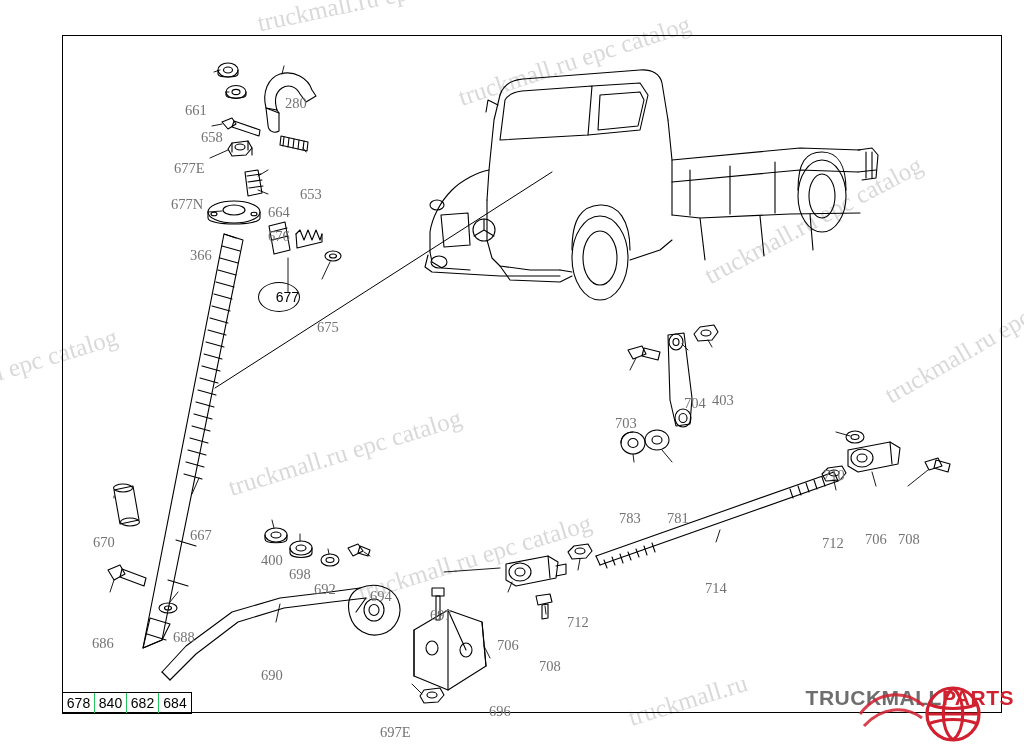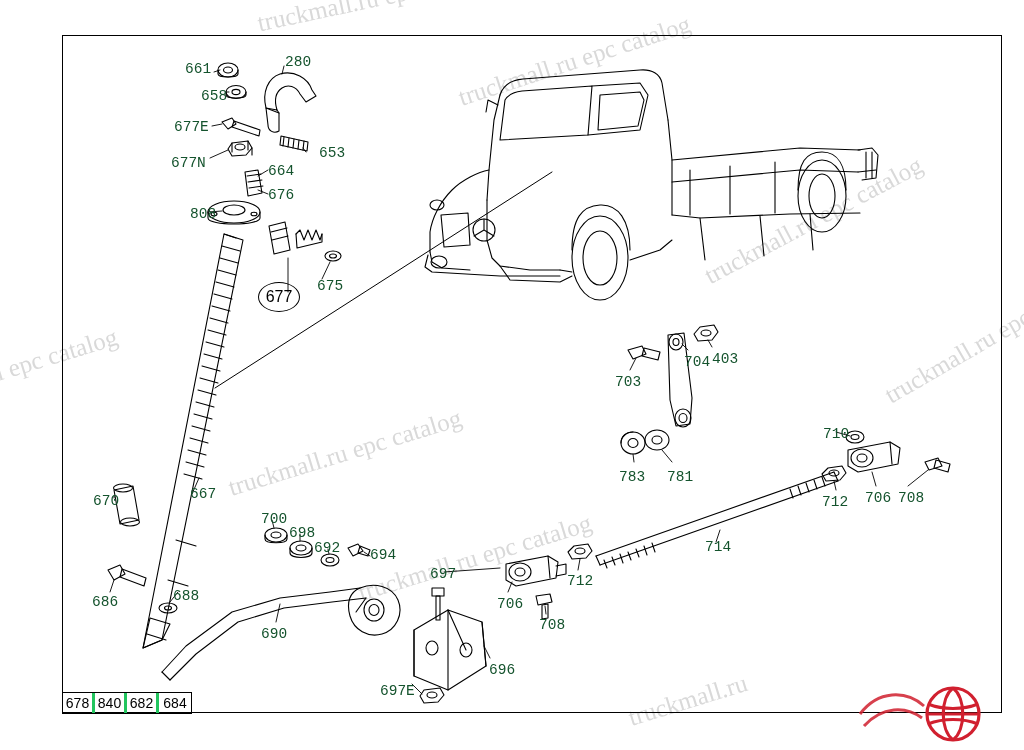--- a/index.html
+++ b/index.html
@@ -32,51 +32,52 @@
     font-size: 25px;
     font-family: "Liberation Serif", serif;
     white-space: nowrap;
     transform-origin: left top;
     pointer-events: none;
     user-select: none;
   }
   .label {
     position: absolute;
     font-size: 14.5px;
-    font-family: Liberation Mono, monospace;
-    color: #14532d;
+    font-family: Liberation Serif, serif;
+    color: #737373;
     white-space: nowrap;
     line-height: 1;
+    margin-top: 41px;
   }
   .pnbox {
     position: absolute;
     left: 62px;
     top: 692px;
     height: 22px;
     display: flex;
     border: 1px solid #000;
     box-sizing: border-box;
   }
   .pnbox div {
-    border-right: 3px solid #22c55e;
+    border-right: 1px solid #22c55e;
     width: 32px;
     text-align: center;
     font-size: 14px;
     line-height: 20px;
     box-sizing: border-box;
   }
   .pnbox div:last-child { border-right: none; }
   .ellipse-label {
     position: absolute;
     border: 1.3px solid #000;
     border-radius: 50%;
     width: 40px;
     height: 28px;
-    text-align: center;
-    font-size: 16px;
+    text-align: right;
+    font-size: 14px;
     line-height: 28px;
     background: transparent;
   }
   svg.art {
     position: absolute;
     left: 0; top: 0;
     width: 1024px;
     height: 750px;
     pointer-events: none;
   }
@@ -417,38 +418,38 @@
         <path d="M412 684 L422 694"></path>
       </g>
     </g>
   </svg>
 
   <div>
     <div class="label" style="left:185px;top:62px;">661</div>
     <div class="label" style="left:285px;top:55px;">280</div>
     <div class="label" style="left:201px;top:89px;">658</div>
     <div class="label" style="left:174px;top:120px;">677E</div>
-    <div class="label" style="left:319px;top:146px;">653</div>
+    <div class="label" style="left:300px;top:146px;">653</div>
     <div class="label" style="left:171px;top:156px;">677N</div>
     <div class="label" style="left:268px;top:164px;">664</div>
     <div class="label" style="left:268px;top:188px;">676</div>
-    <div class="label" style="left:190px;top:207px;">808</div>
+    <div class="label" style="left:190px;top:207px;">366</div>
     <div class="label" style="left:317px;top:279px;">675</div>
     <div class="label" style="left:615px;top:375px;">703</div>
     <div class="label" style="left:684px;top:355px;">704</div>
     <div class="label" style="left:712px;top:352px;">403</div>
     <div class="label" style="left:823px;top:427px;">710</div>
     <div class="label" style="left:619px;top:470px;">783</div>
     <div class="label" style="left:667px;top:470px;">781</div>
     <div class="label" style="left:822px;top:495px;">712</div>
     <div class="label" style="left:865px;top:491px;">706</div>
     <div class="label" style="left:898px;top:491px;">708</div>
     <div class="label" style="left:93px;top:494px;">670</div>
     <div class="label" style="left:190px;top:487px;">667</div>
-    <div class="label" style="left:261px;top:512px;">700</div>
+    <div class="label" style="left:261px;top:512px;">400</div>
     <div class="label" style="left:289px;top:526px;">698</div>
     <div class="label" style="left:314px;top:541px;text-align:center;">692</div>
     <div class="label" style="left:370px;top:548px;">694</div>
     <div class="label" style="left:705px;top:540px;">714</div>
     <div class="label" style="left:430px;top:567px;">697</div>
     <div class="label" style="left:567px;top:574px;">712</div>
     <div class="label" style="left:92px;top:595px;">686</div>
     <div class="label" style="left:173px;top:589px;">688</div>
     <div class="label" style="left:497px;top:597px;">706</div>
     <div class="label" style="left:539px;top:618px;">708</div>
@@ -459,20 +460,23 @@
     <div class="ellipse-label" style="left:258px;top:282px;">677</div>
   </div>
 
   <div class="pnbox">
     <div>678</div>
     <div>840</div>
     <div>682</div>
     <div>684</div>
   </div>
 
+  <div class="logo-text">
+    <span>TRUCKMALL</span><span class="red">PARTS</span>
+  </div>
   <svg class="logo" viewBox="0 0 170 66">
     <g stroke="#d1202f" stroke-width="3.2" fill="none">
       <circle cx="105" cy="34" r="26"></circle>
       <path d="M105 8 C118 18 118 50 105 60"></path>
       <path d="M105 8 C92 18 92 50 105 60"></path>
       <path d="M80 24 C95 30 115 30 130 24"></path>
       <path d="M80 44 C95 38 115 38 130 44"></path>
       <path d="M79 34 L131 34"></path>
     </g>
     <g stroke="#d1202f" stroke-width="3" fill="none" opacity="0.85">

